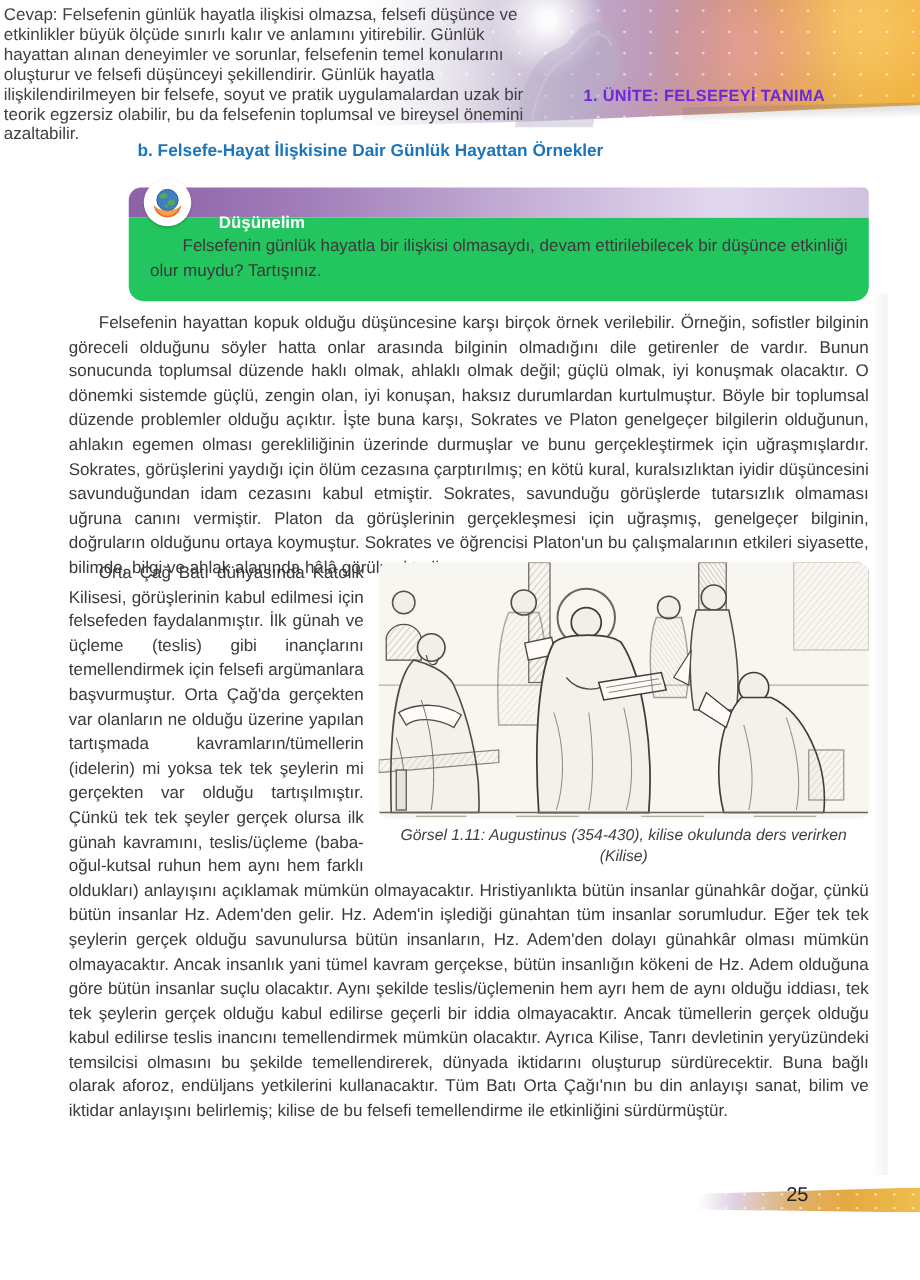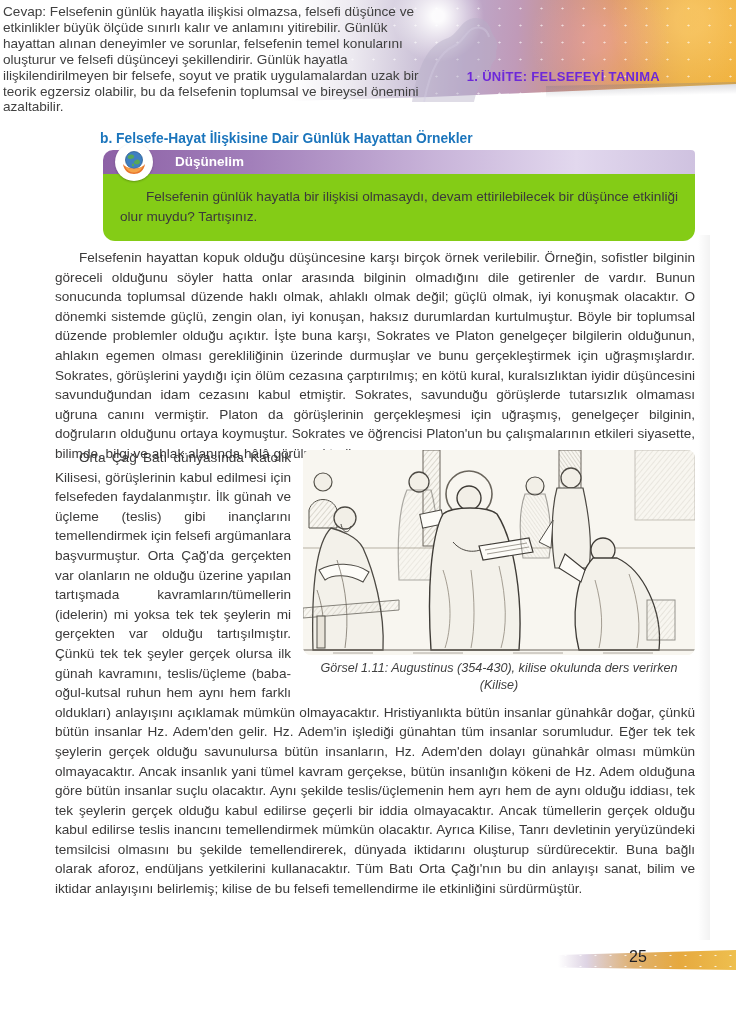--- a/index.html
+++ b/index.html
@@ -24,31 +24,31 @@
     background:linear-gradient(180deg,rgba(120,120,135,.30),rgba(120,120,135,0));
     transform:skewY(-1.2deg);}
   .unit-title{position:absolute;top:69px;right:76px;font-size:13px;font-weight:bold;
     color:#6d28d9;letter-spacing:.3px;}
 
   
   .answer-overlay{position:absolute;top:4px;left:3px;width:434px;
     color:#404040;font-size:13.6px;line-height:15.9px;font-weight:500;text-align:left;}
 
   
-  .section-heading{position:absolute;top:113px;left:100px;font-size:13.8px;font-weight:bold;color:#1b75bc;margin-top:18px;}
+  .section-heading{position:absolute;top:113px;left:110px;font-size:13.8px;font-weight:bold;color:#1b75bc;}
 
   
   .think-box{position:absolute;top:150px;left:103px;width:592px;}
   .think-bar{height:24px;border-radius:10px 4px 0 0;
     background:linear-gradient(90deg,#8d61a6 0%,#a27fba 25%,#c7b2d8 55%,#e2d8ee 80%,#cfc2e0 100%);
     position:relative;}
-  .think-title{position:absolute;left:72px;top:4px;color:#ffffff;font-weight:bold;font-size:13.5px;}
+  .think-title{position:absolute;left:72px;top:20px;color:#ffffff;font-weight:bold;font-size:13.5px;}
   .think-icon{position:absolute;left:12px;top:-7px;width:38px;height:38px;border-radius:50%;
     background:#ffffff;box-shadow:0 1px 2px rgba(0,0,0,.25);display:flex;align-items:center;justify-content:center;}
-  .think-body{background:#84cc16;border-radius:0 0 12px 12px;padding:13px 17px 15px 17px;
+  .think-body{background:#22c55e;border-radius:0 0 12px 12px;padding:13px 17px 15px 17px;
     font-size:13.6px;line-height:19.5px;text-align:justify;color:#3b3a3a;}
   .think-body .q{text-indent:26px;margin:0;}
 
   
   .para{position:absolute;left:55px;width:640px;font-size:13.6px;line-height:19.6px;
     text-align:justify;color:#3b3a3a;}
   .para1{top:248px;}
   .para2-wrap{top:448px;}
   .indent{text-indent:24px;margin:0;}
 

